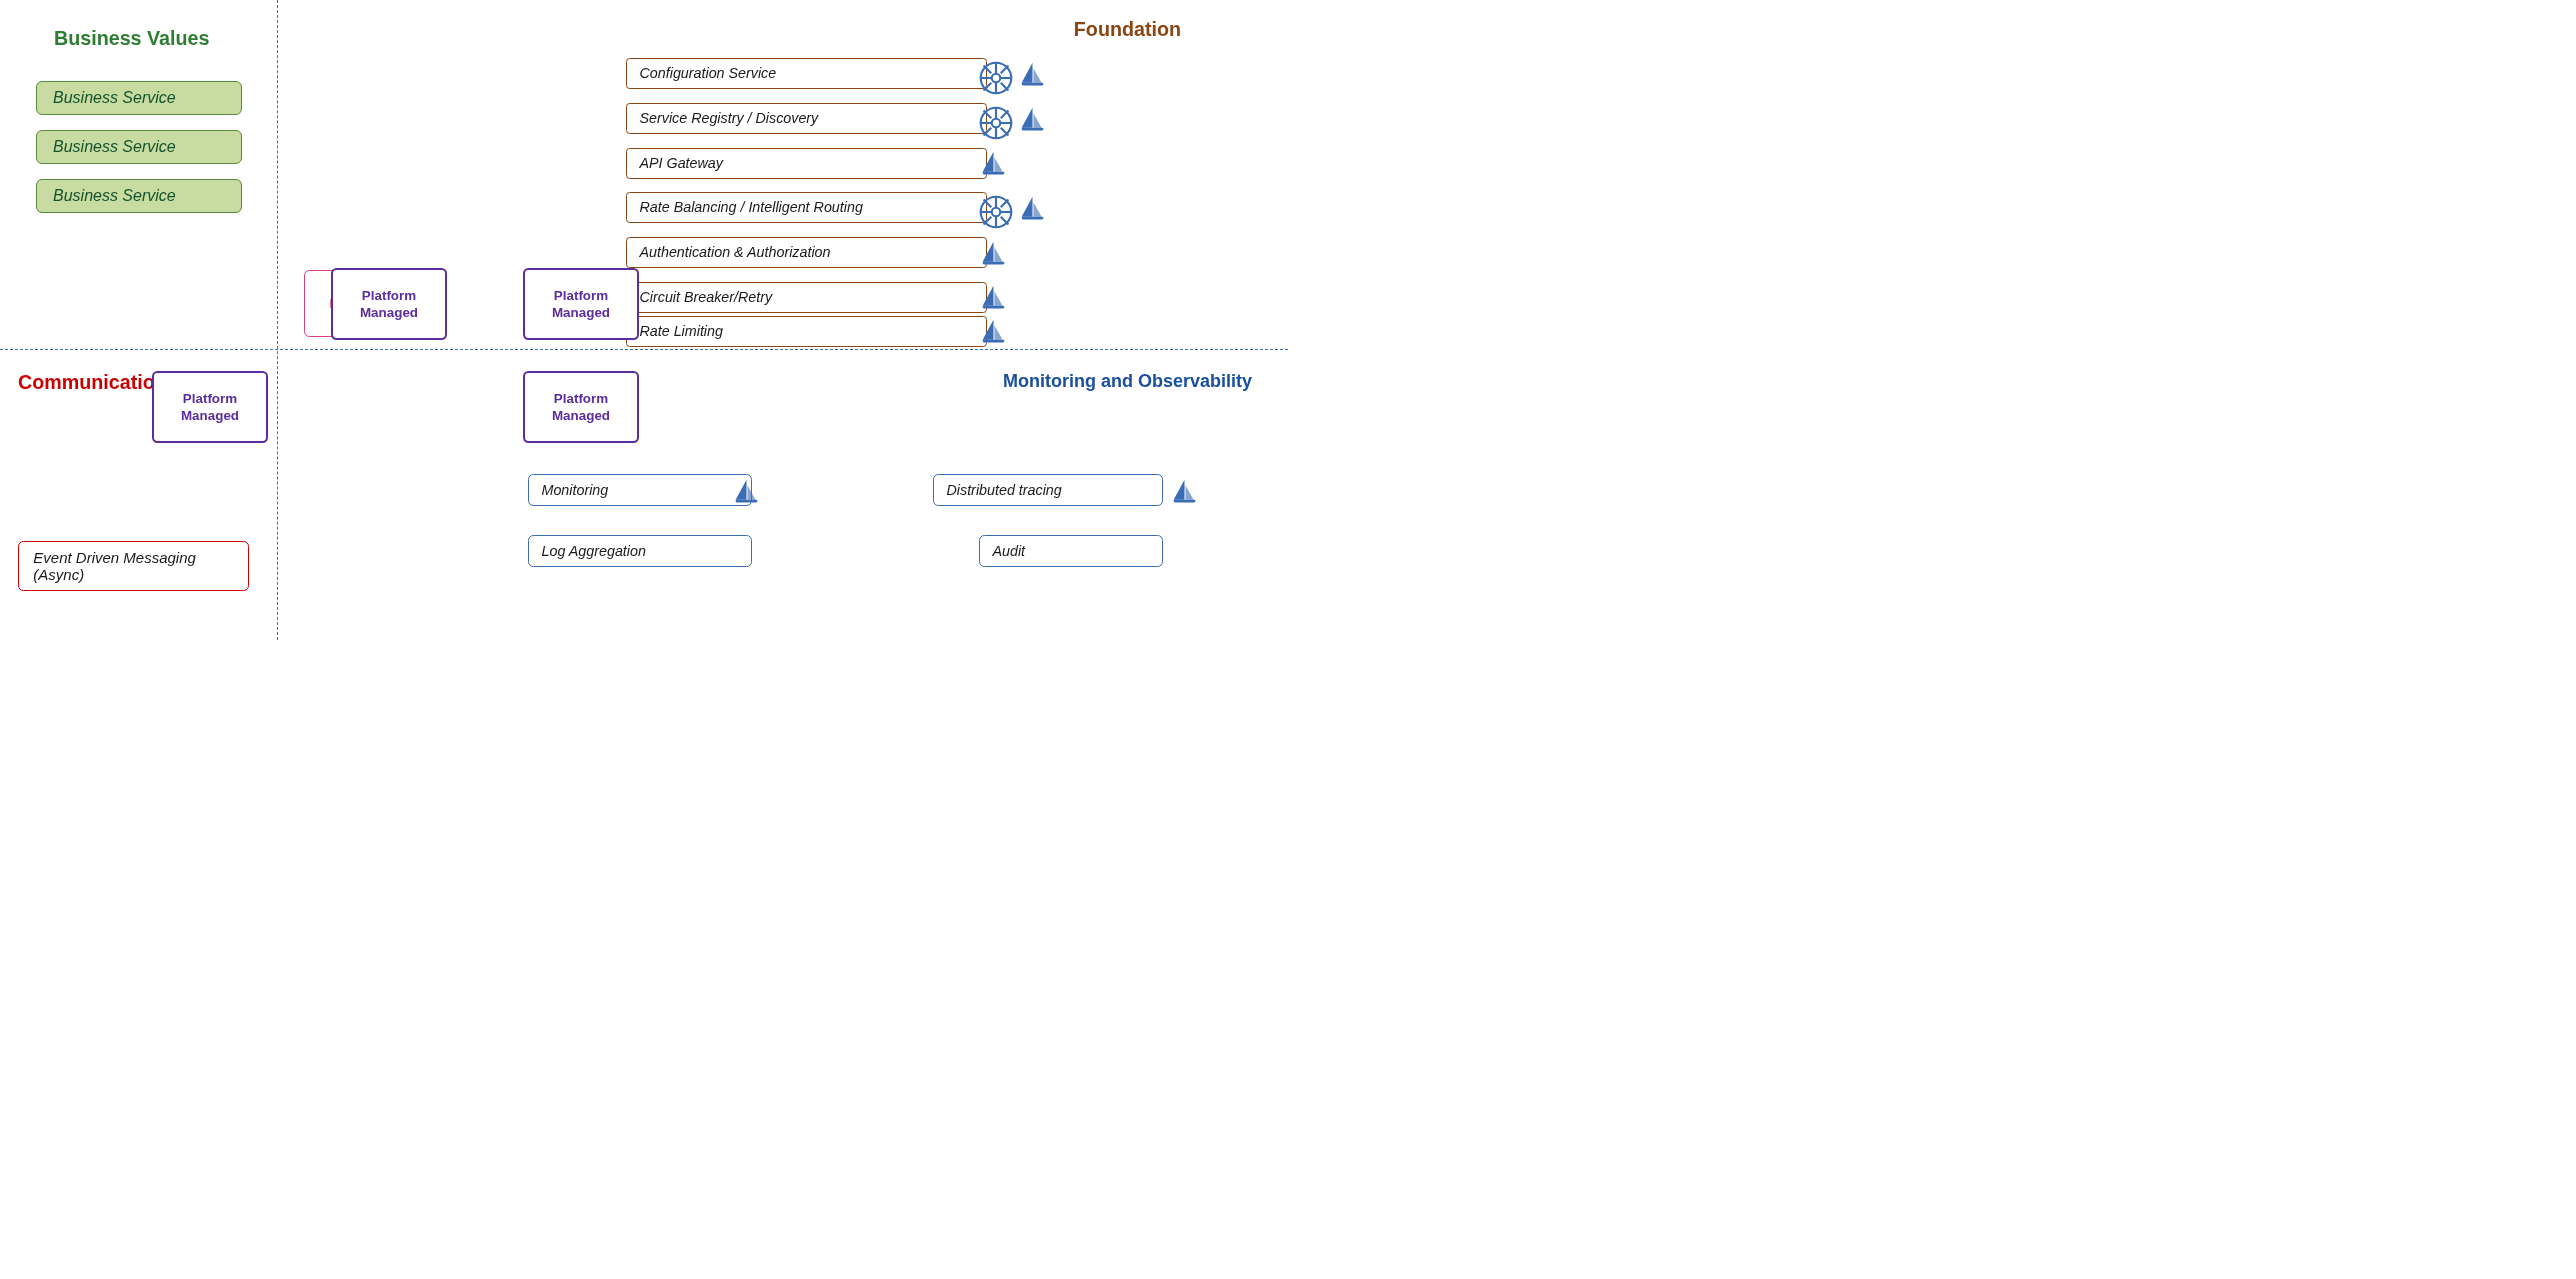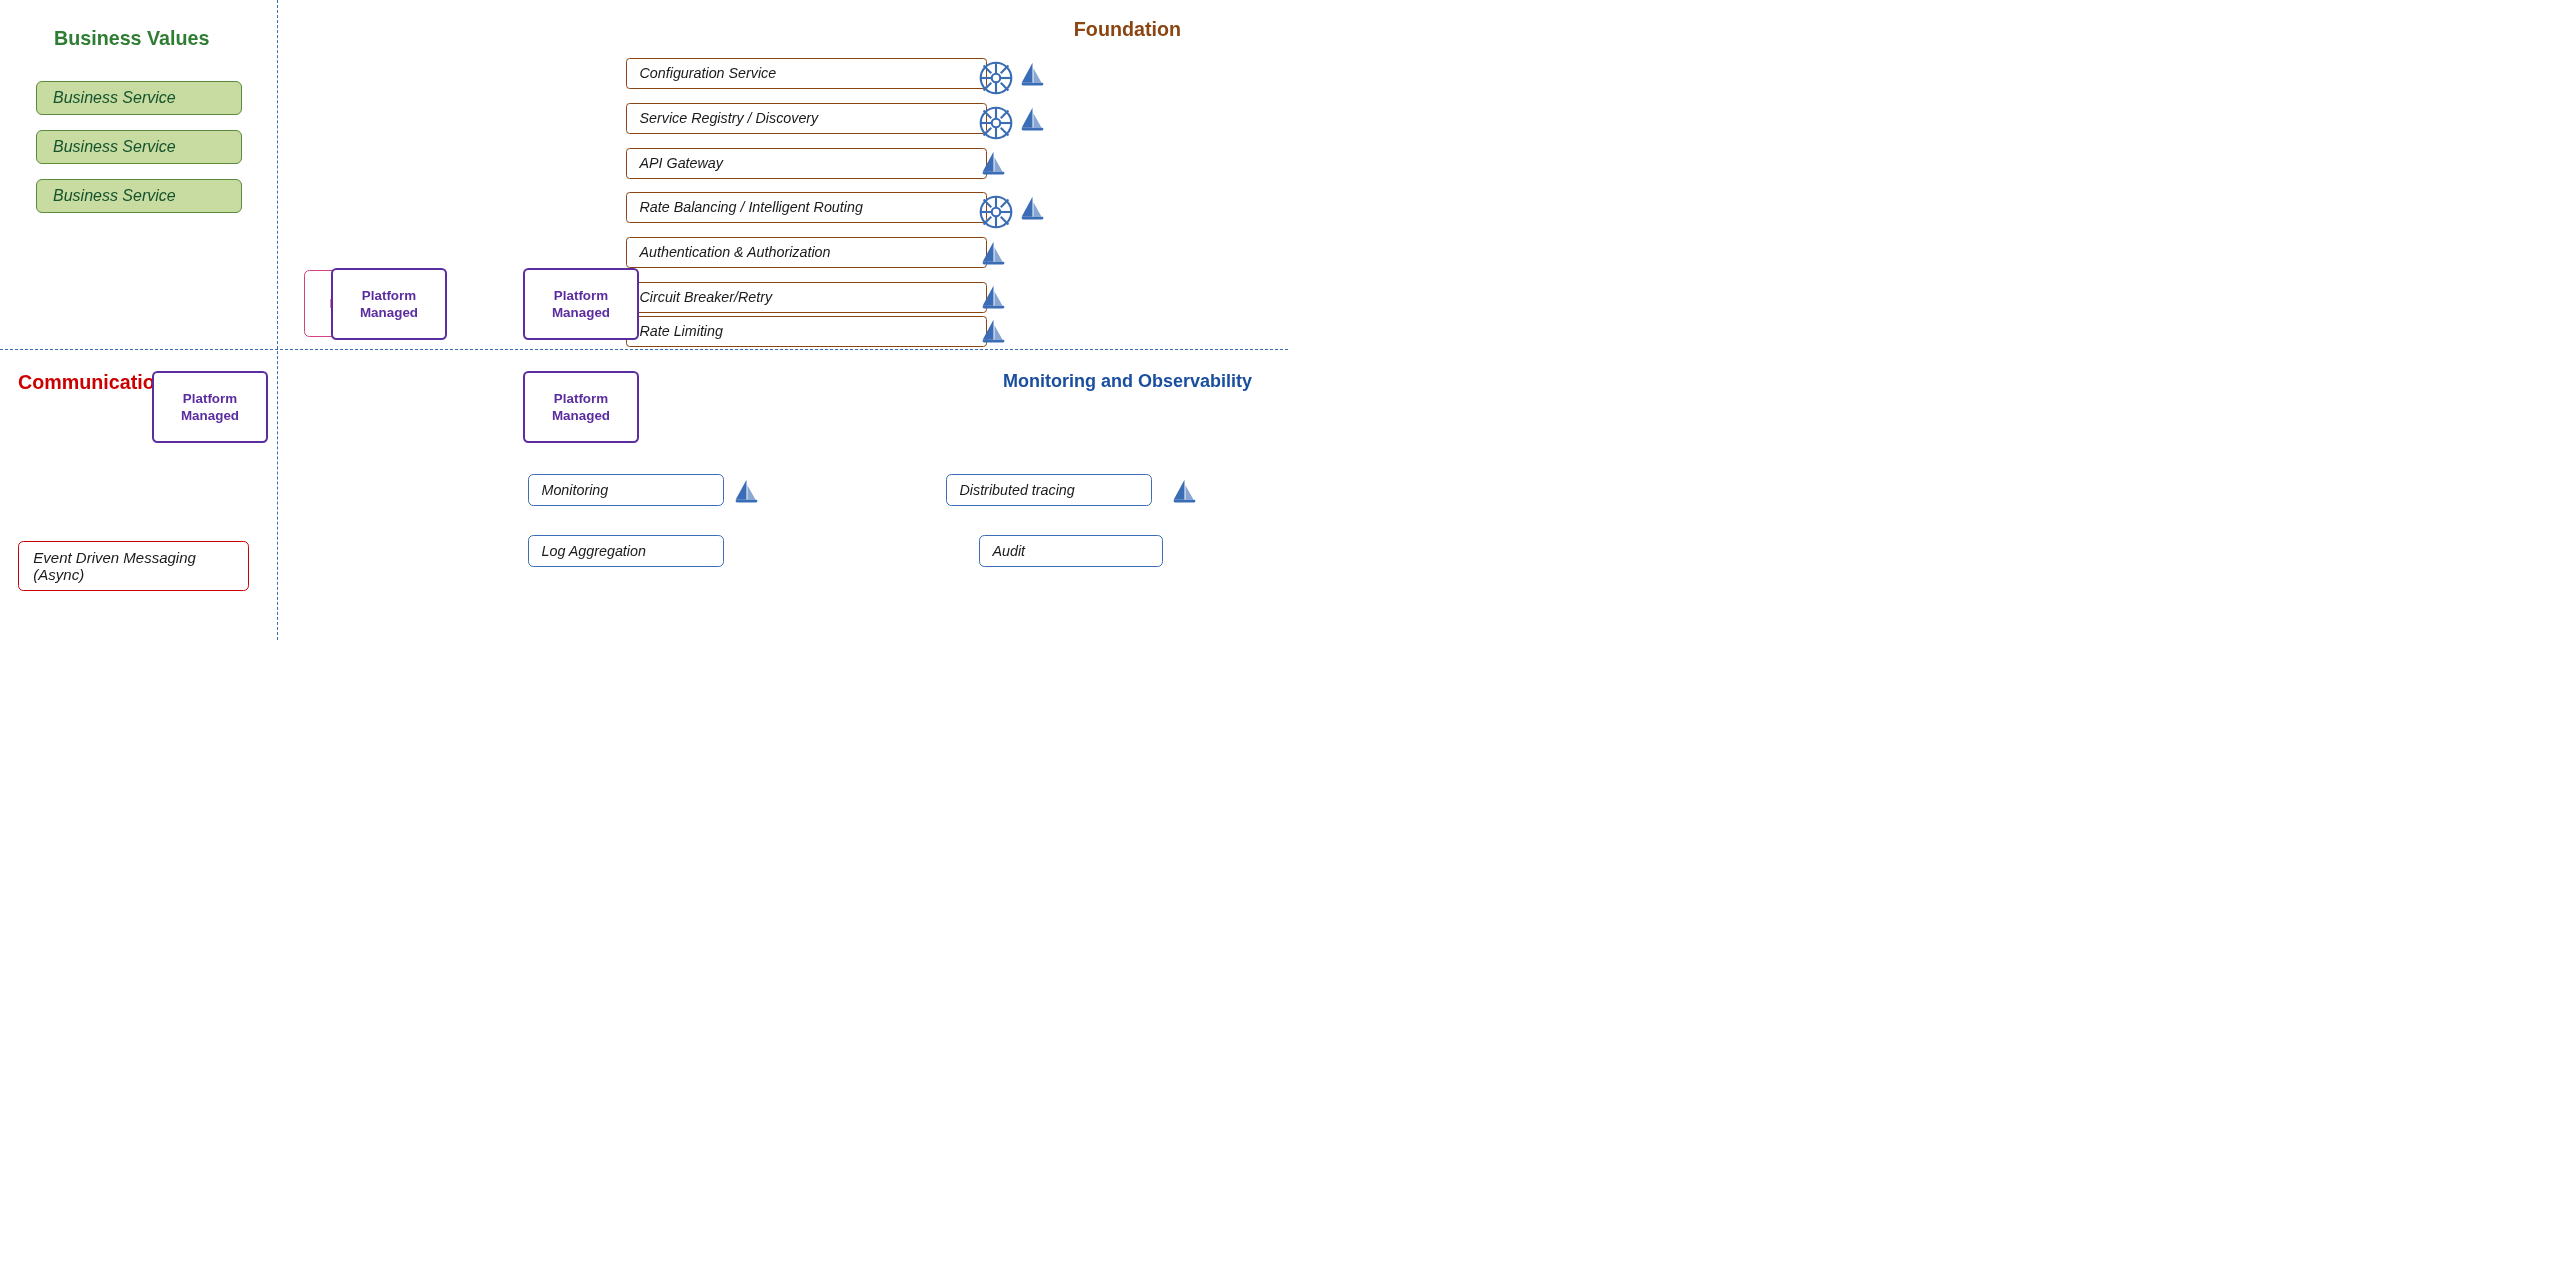--- a/index.html
+++ b/index.html
@@ -158,25 +158,25 @@
     
     .monitor-box {
       position: absolute;
       border: 1.8px solid #3a6db5;
       border-radius: 5.4px;
       background: #fff;
       padding: 7.2px 12.5px;
       font-style: italic;
       font-size: 14.3px;
       color: #1a1a1a;
-      width: 196px;
+      width: 224px;
     }
     .mb1 { top: 474px; left: 528px; }
     .mb2 { top: 535px; left: 528px; }
-    .mb3 { top: 474px; right: 136px; width: 206px; }
+    .mb3 { top: 474px; right: 125px; width: 230px; }
     .mb4 { top: 535px; right: 125px; width: 184px; }
 
     
     .helm-icon {
       position: absolute;
       width: 34px;
       height: 34px;
     }
 
     

